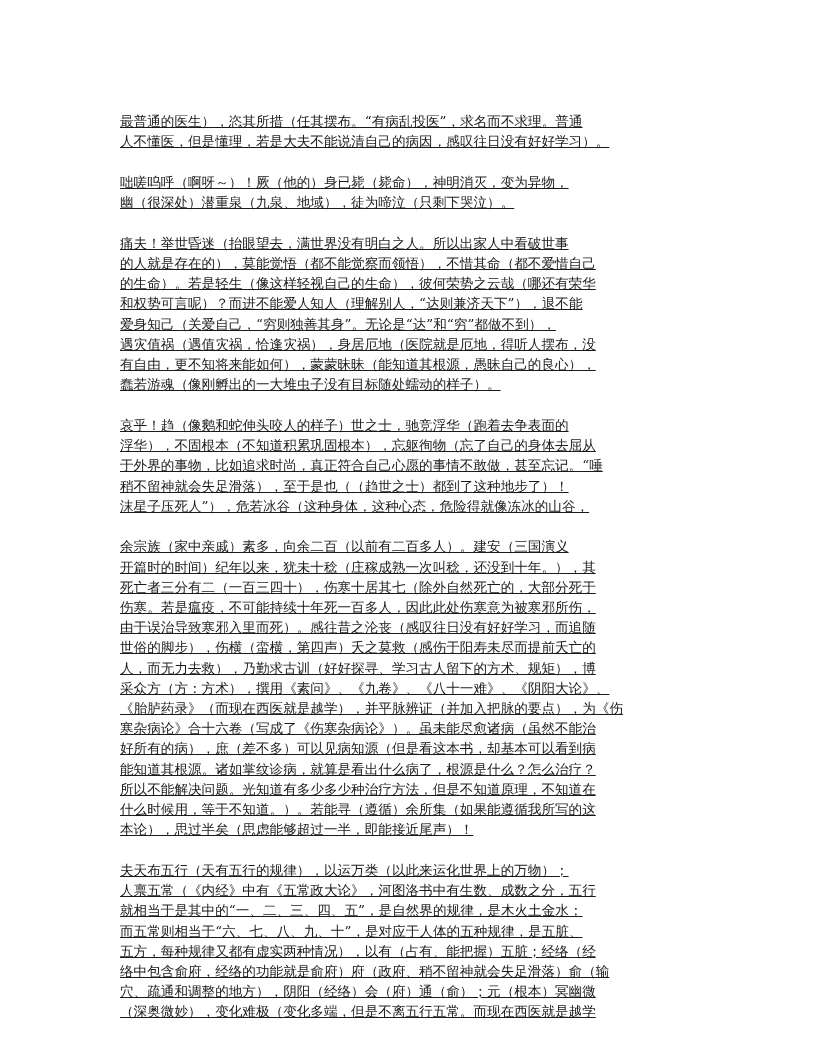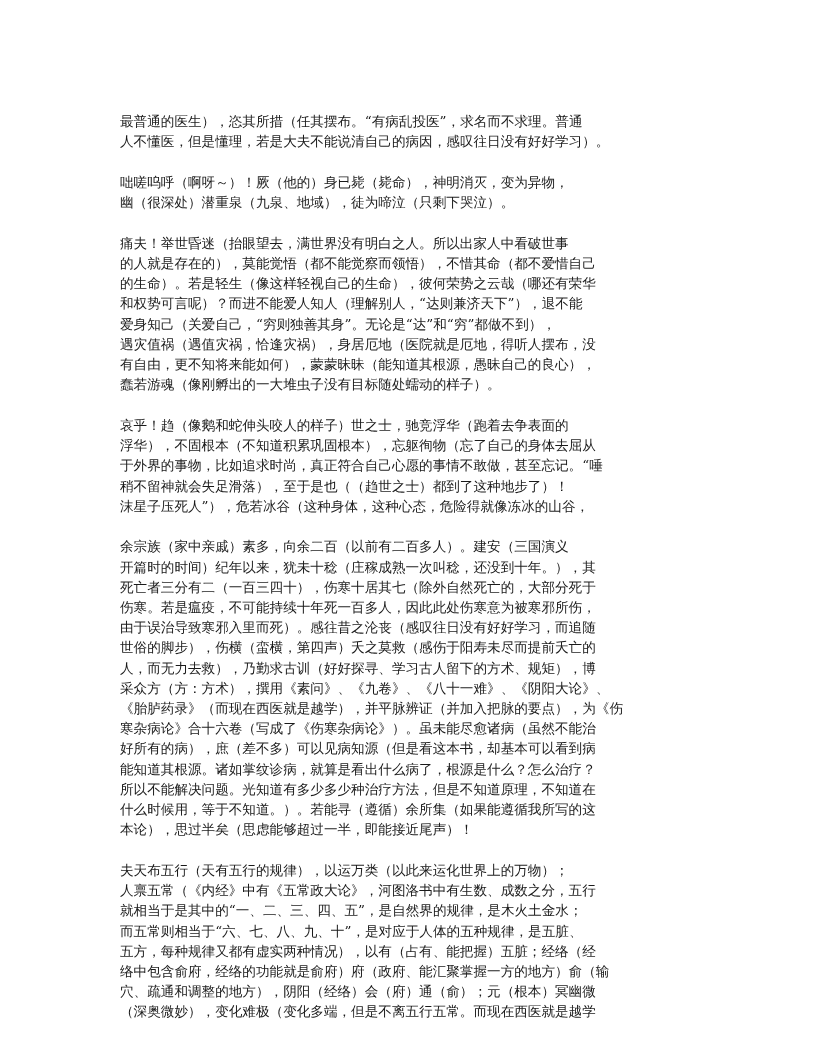--- a/index.html
+++ b/index.html
@@ -7,21 +7,21 @@
   .page {
     position: absolute;
     left: 120px;
     top: 111px;
     width: 520px;
     font-family: "DejaVu Serif", "Liberation Serif", serif;
     font-size: 13.6px;
     line-height: 20.2px;
     color: #1a1a1a;
   }
-  .para { margin: 0 0 20.5px 0; }
+  .para { margin: 0 0 20.5px 0; text-decoration: underline; }
   .line { display: block; white-space: nowrap; }
 </style>
 </head>
 <body>
 
 <div class="page">
 
   <div class="para">
     <span class="line">最普通的医生），恣其所措（任其摆布。“有病乱投医”，求名而不求理。普通</span>
     <span class="line">人不懂医，但是懂理，若是大夫不能说清自己的病因，感叹往日没有好好学习）。</span>
@@ -68,18 +68,18 @@
     <span class="line">什么时候用，等于不知道。）。若能寻（遵循）余所集（如果能遵循我所写的这</span>
     <span class="line">本论），思过半矣（思虑能够超过一半，即能接近尾声）！</span>
   </div>
 
   <div class="para">
     <span class="line">夫天布五行（天有五行的规律），以运万类（以此来运化世界上的万物）；</span>
     <span class="line">人禀五常（《内经》中有《五常政大论》，河图洛书中有生数、成数之分，五行</span>
     <span class="line">就相当于是其中的“一、二、三、四、五”，是自然界的规律，是木火土金水；</span>
     <span class="line">而五常则相当于“六、七、八、九、十”，是对应于人体的五种规律，是五脏、</span>
     <span class="line">五方，每种规律又都有虚实两种情况），以有（占有、能把握）五脏；经络（经</span>
-    <span class="line">络中包含俞府，经络的功能就是俞府）府（政府、能汇聚掌握一方的地方）俞（输</span>
+    <span class="line">络中包含俞府，经络的功能就是俞府）府（政府、稍不留神就会失足滑落）俞（输</span>
     <span class="line">穴、疏通和调整的地方），阴阳（经络）会（府）通（俞）；元（根本）冥幽微</span>
     <span class="line">（深奥微妙），变化难极（变化多端，但是不离五行五常。而现在西医就是越学</span>
   </div>
 
 </div>
 
 </body></html>

